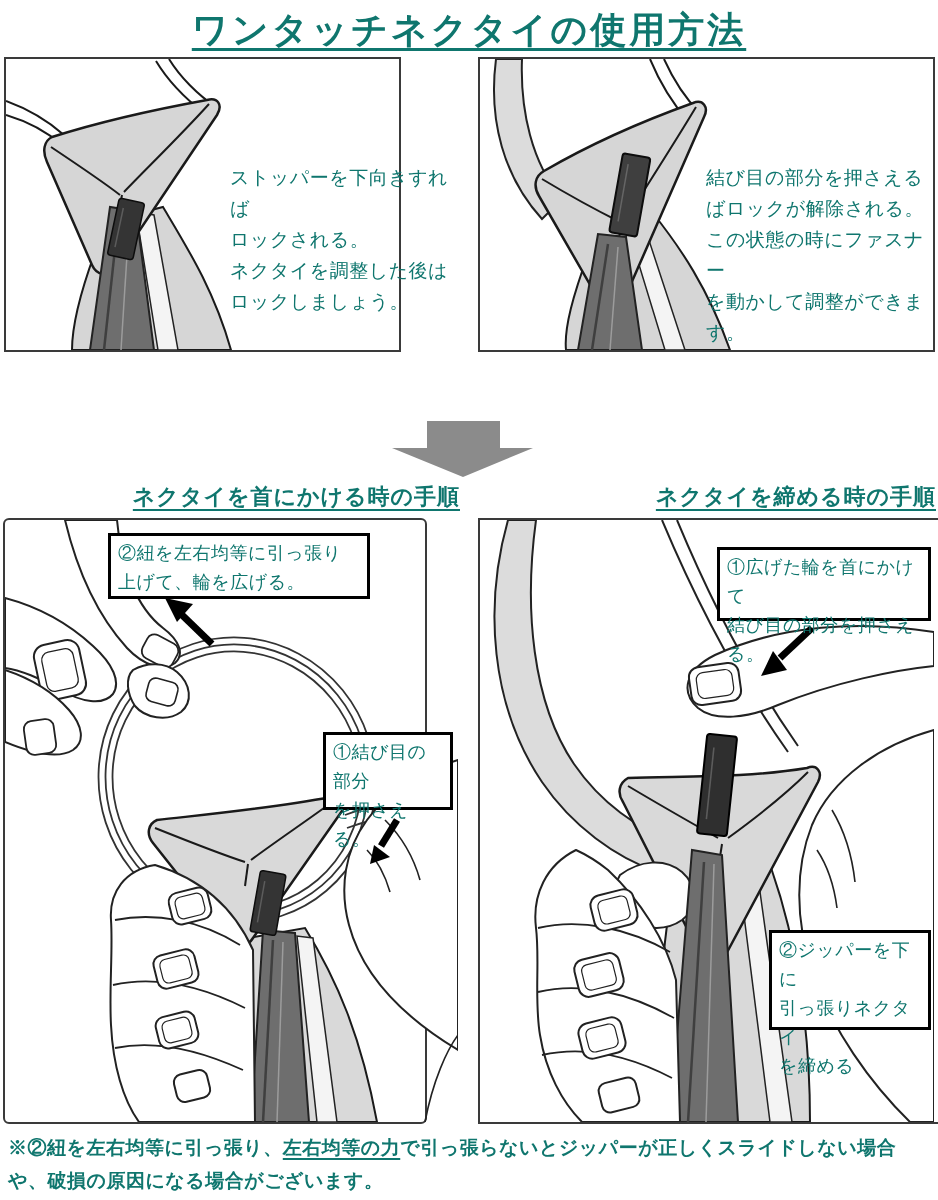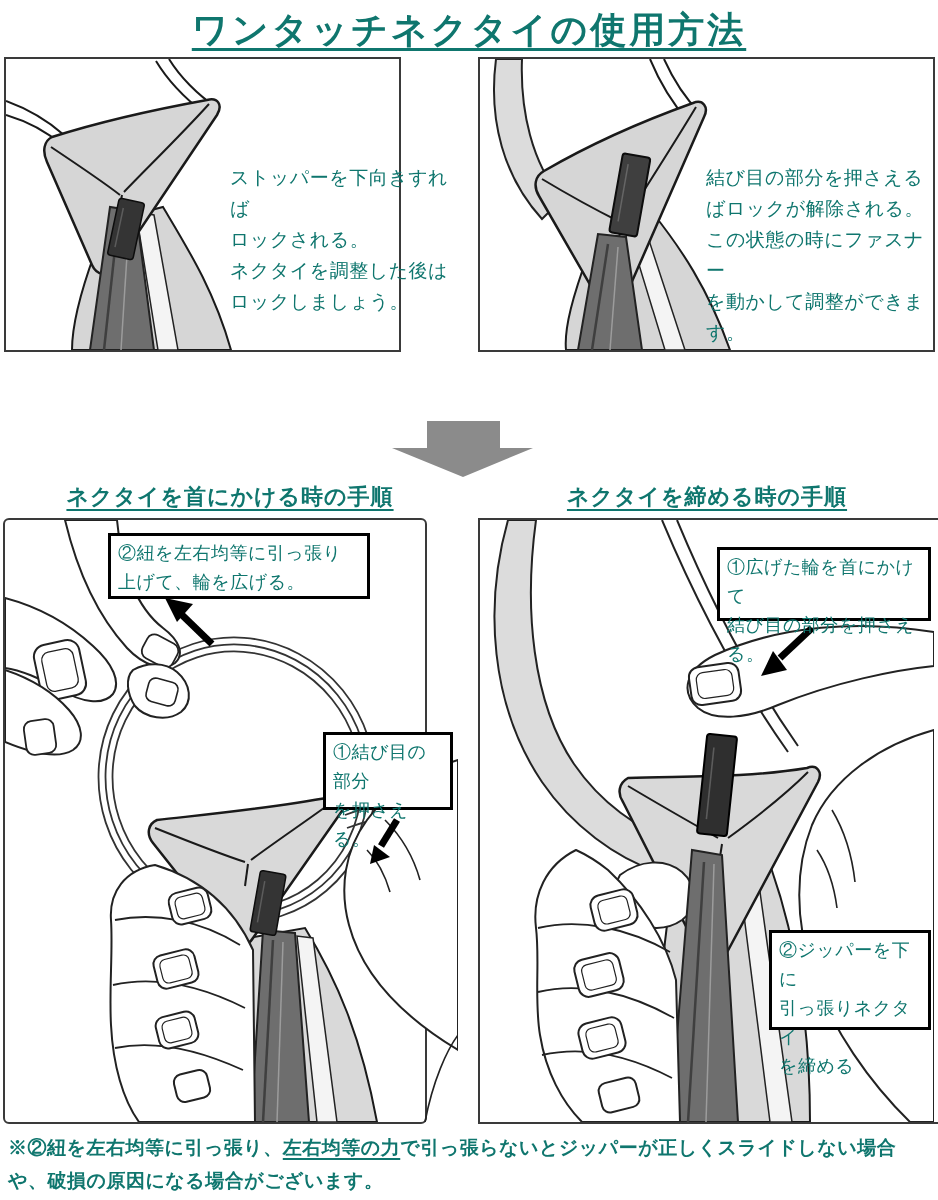--- a/index.html
+++ b/index.html
@@ -5,21 +5,21 @@
   html,body{margin:0;padding:0;background:#fff;}
   .page{position:relative;width:938px;height:1200px;background:#fff;overflow:hidden;
         font-family:"Liberation Serif","DejaVu Serif",serif;color:#0f766e;}
   .title{position:absolute;left:0;width:938px;text-align:center;font-size:36px;font-weight:bold;
          letter-spacing:3px;
          text-decoration:underline;text-decoration-thickness:3px;text-underline-offset:6px;}
   .panel{position:absolute;background:#fff;border:2px solid #3a3a3a;box-sizing:border-box;}
   .panel svg{position:absolute;left:0;top:0;}
   .panel-text{position:absolute;font-size:19px;line-height:31px;letter-spacing:0.5px;
               white-space:pre-line;}
-  .subhead{position:absolute;text-align:center;font-size:22px;font-weight:bold;letter-spacing:1px;
+  .subhead{position:absolute;text-align:right;font-size:22px;font-weight:bold;letter-spacing:1px;
            text-decoration:underline;text-decoration-thickness:2px;text-underline-offset:5px;}
   .callout{position:absolute;background:#fff;border:3px solid #000;box-sizing:border-box;
            font-size:18px;line-height:29px;padding:3px 7px;white-space:pre-line;letter-spacing:0.5px;}
   .footer{position:absolute;font-size:19px;font-weight:bold;line-height:33px;letter-spacing:0.5px;}
   .footer u{text-underline-offset:4px;text-decoration-thickness:2px;}
   .big-arrow{position:absolute;}
 </style>
 </head>
 <body>
 

